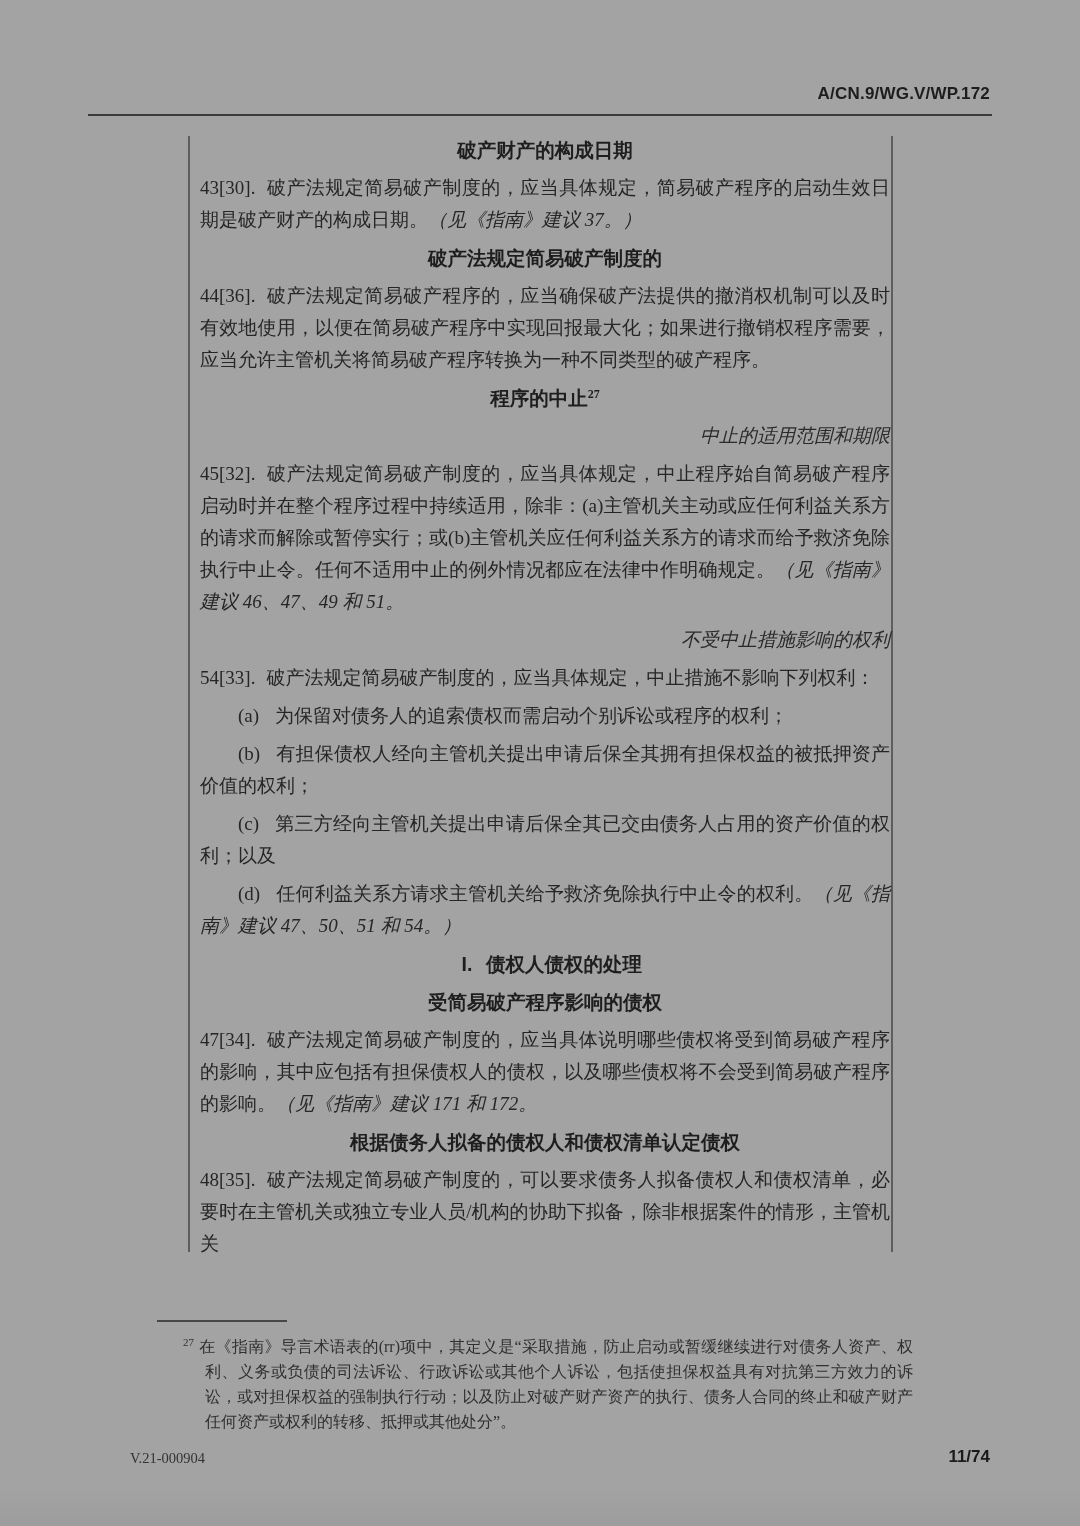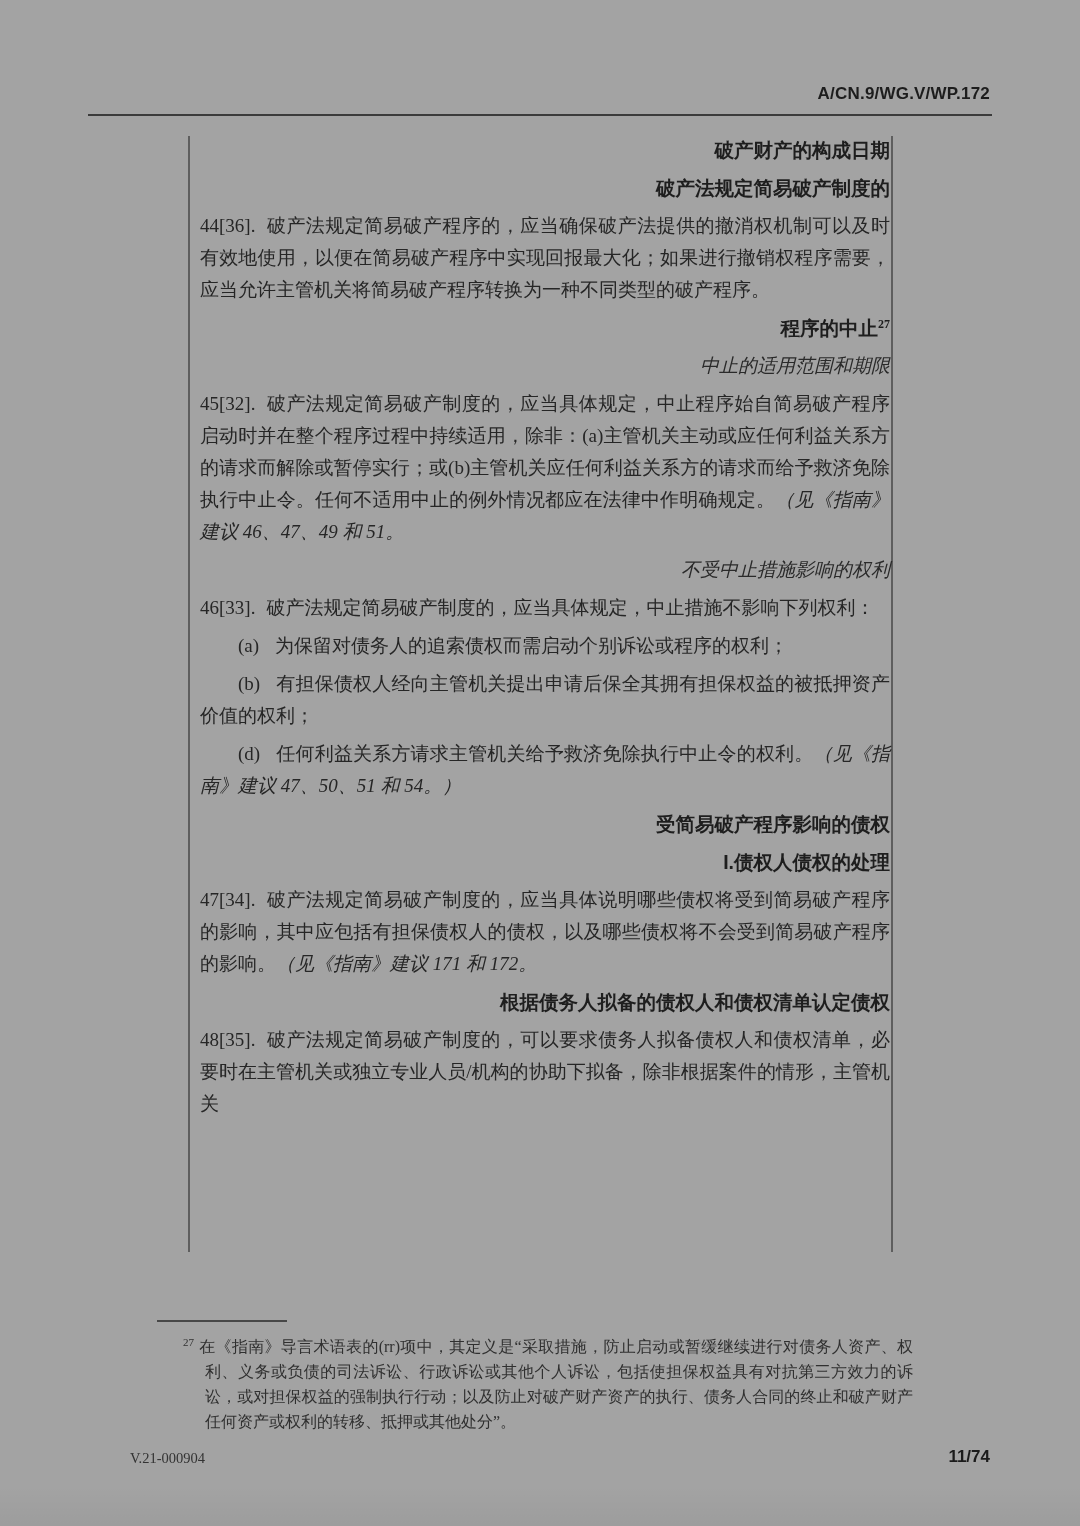--- a/index.html
+++ b/index.html
@@ -64,21 +64,21 @@
     line-height: 32px;
     text-align: justify;
   }
   .content p, .content h3 { margin: 0 0 6px 0; }
   .h-bold {
     font-family: "Liberation Sans", "DejaVu Sans", sans-serif;
     font-weight: 700;
     font-size: 19.5px;
     margin-top: 4px !important;
     color: #1e1e1e;
-    text-align: right;
+    text-align: center;
   }
   .h-italic {
     font-style: italic;
     font-weight: 400;
     font-size: 19px;
     margin-top: 4px !important;
     color: #2a2a2a;
     text-align: right;
   }
   .h-section .sec-num { display: inline-block; min-width: 38px; }
@@ -148,45 +148,47 @@
   <div class="doc-symbol">A/CN.9/WG.V/WP.172</div>
   <div class="header-rule"></div>
 
   <div class="scan-rule left"></div>
   <div class="scan-rule right"></div>
 
   <div class="content">
 
     <h3 class="h-bold">破产财产的构成日期</h3>
 
+    <p class="para"><span class="pnum">43[30].</span><span>破产法规定简易破产制度的，应当具体规定，简易破产程序的启动生效日期是破产财产的构成日期。</span><span class="cite">（见《指南》建议 37。）</span></p>
 
     <h3 class="h-bold">破产法规定简易破产制度的</h3>
 
     <p class="para"><span class="pnum">44[36].</span><span>破产法规定简易破产程序的，应当确保破产法提供的撤消权机制可以及时有效地使用，以便在简易破产程序中实现回报最大化；如果进行撤销权程序需要，应当允许主管机关将简易破产程序转换为一种不同类型的破产程序。</span></p>
 
     <h3 class="h-bold"><span>程序的中止</span><sup class="fn-ref">27</sup></h3>
 
     <h3 class="h-italic">中止的适用范围和期限</h3>
 
     <p class="para"><span class="pnum">45[32].</span><span>破产法规定简易破产制度的，应当具体规定，中止程序始自简易破产程序启动时并在整个程序过程中持续适用，除非：(a)主管机关主动或应任何利益关系方的请求而解除或暂停实行；或(b)主管机关应任何利益关系方的请求而给予救济免除执行中止令。任何不适用中止的例外情况都应在法律中作明确规定。</span><span class="cite">（见《指南》建议 46、47、49 和 51。</span></p>
 
     <h3 class="h-italic">不受中止措施影响的权利</h3>
 
-    <p class="para"><span class="pnum">46[33].</span><span>破产法规定简易破产制度的，应当具体规定，中止措施不影响下列权利：</span></p>
+    <p class="para"><span class="pnum">54[33].</span><span>破产法规定简易破产制度的，应当具体规定，中止措施不影响下列权利：</span></p>
 
     <p class="item"><span class="pnum">(a)</span><span>为保留对债务人的追索债权而需启动个别诉讼或程序的权利；</span></p>
 
     <p class="item"><span class="pnum">(b)</span><span>有担保债权人经向主管机关提出申请后保全其拥有担保权益的被抵押资产价值的权利；</span></p>
 
+    <p class="item"><span class="pnum">(c)</span><span>第三方经向主管机关提出申请后保全其已交由债务人占用的资产价值的权利；以及</span></p>
 
     <p class="item"><span class="pnum">(d)</span><span>任何利益关系方请求主管机关给予救济免除执行中止令的权利。</span><span class="cite">（见《指南》建议 47、50、51 和 54。）</span></p>
 
+    <h3 class="h-bold h-section"><span class="sec-num">I.</span><span>债权人债权的处理</span></h3>
+
     <h3 class="h-bold">受简易破产程序影响的债权</h3>
-
-    <h3 class="h-bold h-section"><span class="sec-num">I.</span><span>债权人债权的处理</span></h3>
 
     <p class="para"><span class="pnum">47[34].</span><span>破产法规定简易破产制度的，应当具体说明哪些债权将受到简易破产程序的影响，其中应包括有担保债权人的债权，以及哪些债权将不会受到简易破产程序的影响。</span><span class="cite">（见《指南》建议 171 和 172。</span></p>
 
     <h3 class="h-bold">根据债务人拟备的债权人和债权清单认定债权</h3>
 
     <p class="para"><span class="pnum">48[35].</span><span>破产法规定简易破产制度的，可以要求债务人拟备债权人和债权清单，必要时在主管机关或独立专业人员/机构的协助下拟备，除非根据案件的情形，主管机关</span></p>
 
   </div>
 
   <div class="footnote-rule"></div>

